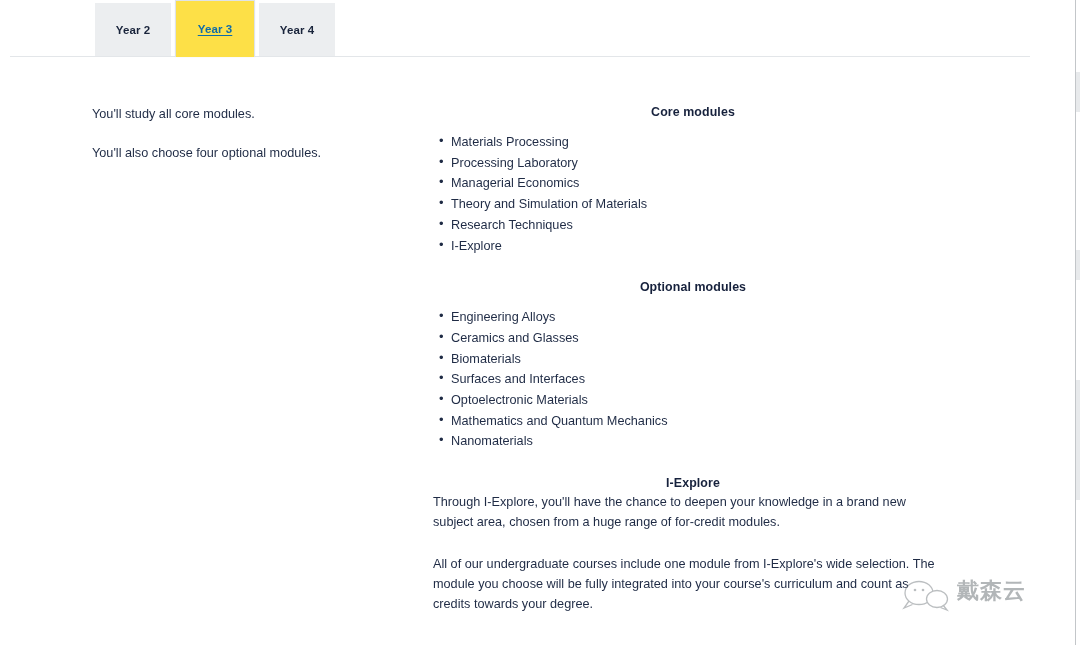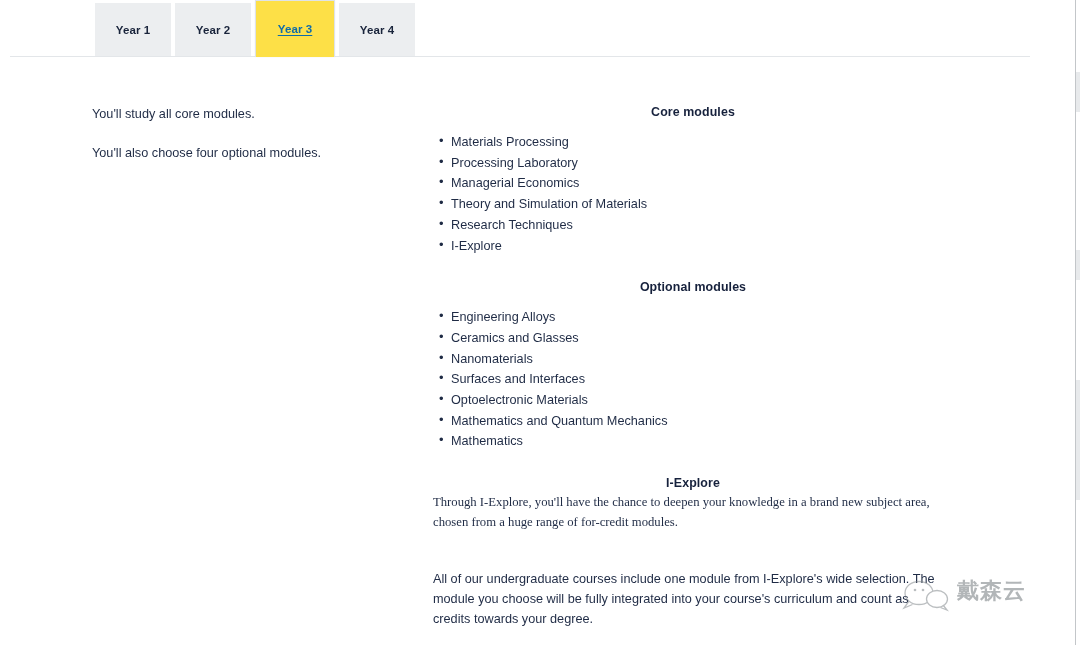--- a/index.html
+++ b/index.html
@@ -135,21 +135,21 @@
     color: #1f2b45;
   }
 
   .body-par {
     margin: 0 0 17px 0;
     font-size: 12.7px;
     line-height: 20.2px;
     color: #1f2b45;
     width: 506px;
   }
-  .body-par.first { margin-bottom: 36px; font-family: Liberation Serif, serif; }
+  .body-par.first { margin-bottom: 21px; }
 
   
   .page-edge {
     position: absolute;
     left: 1075px;
     top: 0;
     width: 1px;
     height: 645px;
     background: #b9bcbf;
     opacity: .85;
@@ -188,23 +188,20 @@
     left: 0;
     top: 2px;
   }
 </style>
 </head>
 <body>
 
 <div class="tabstrip">
   <div class="tabs">
 
-    <div class="tab">
-      <span class="tab-label">Year 1</span>
-    </div>
 
     <div class="tab">
       <span class="tab-label">Year 2</span>
     </div>
 
     <div class="tab active">
       <span class="tab-label">Year 3</span>
     </div>
 
     <div class="tab">
@@ -231,25 +228,25 @@
       <li>Managerial Economics</li>
       <li>Theory and Simulation of Materials</li>
       <li>Research Techniques</li>
       <li>I-Explore</li>
     </ul>
 
     <h3 class="section-head">Optional modules</h3>
     <ul class="module-list">
       <li>Engineering Alloys</li>
       <li>Ceramics and Glasses</li>
-      <li>Nanomaterials</li>
+      <li>Biomaterials</li>
       <li>Surfaces and Interfaces</li>
       <li>Optoelectronic Materials</li>
       <li>Mathematics and Quantum Mechanics</li>
-      <li>Mathematics</li>
+      <li>Nanomaterials</li>
     </ul>
 
     <h3 class="section-head iexplore-head">I-Explore</h3>
     <p class="body-par first">Through I-Explore, you'll have the chance to deepen your knowledge in a brand new subject area, chosen from a huge range of for-credit modules.</p>
     <p class="body-par">All of our undergraduate courses include one module from I-Explore's wide selection. The module you choose will be fully integrated into your course's curriculum and count as credits towards your degree.</p>
 
   </div>
 </div>
 
 <div class="page-edge"></div>

